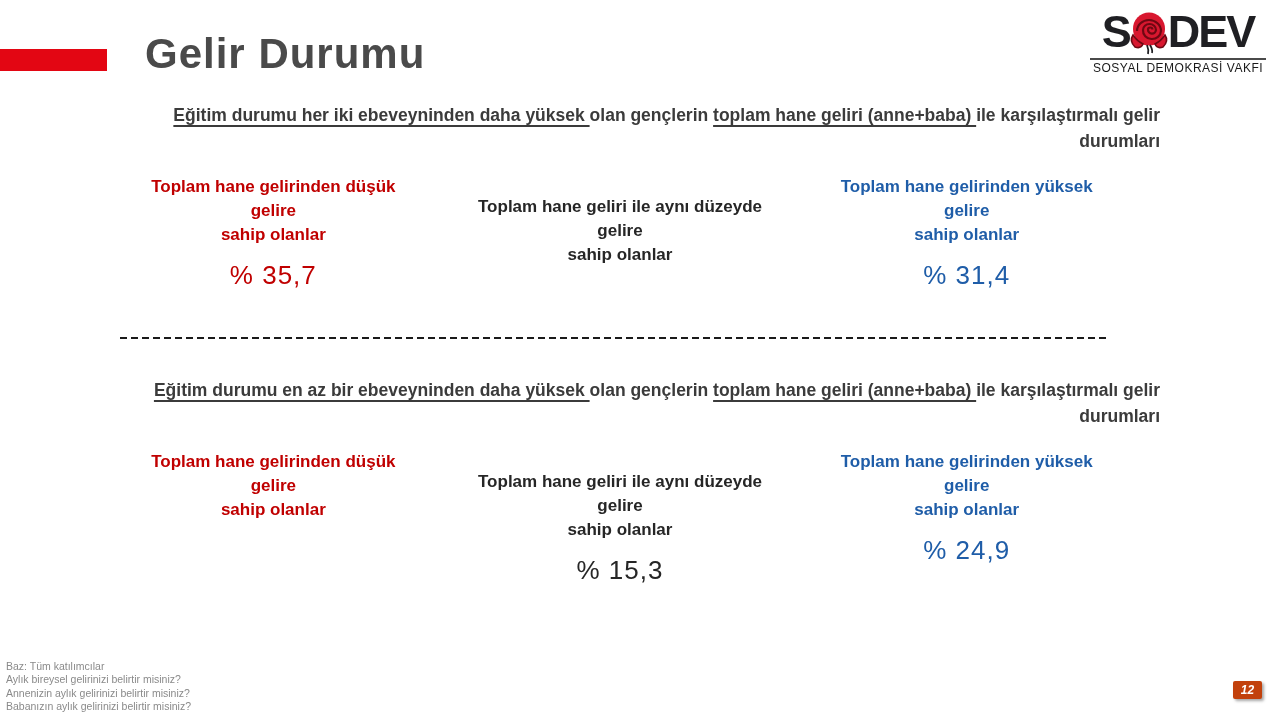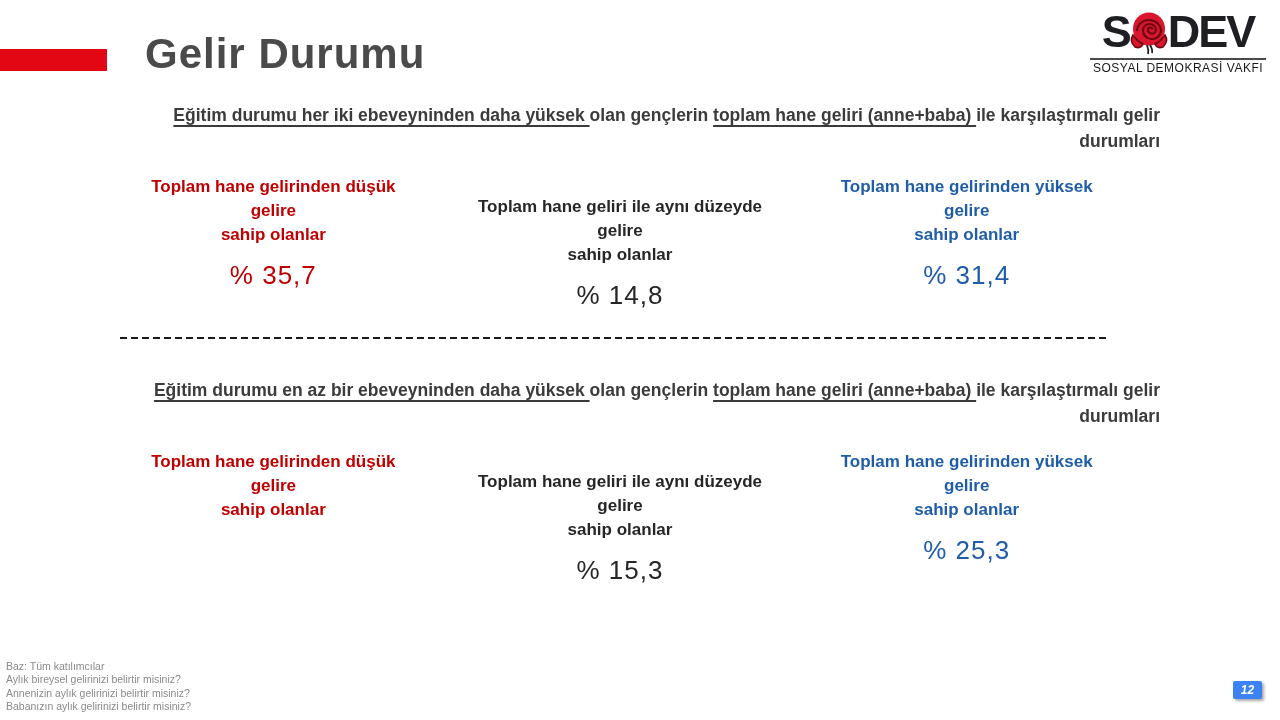--- a/index.html
+++ b/index.html
@@ -67,21 +67,21 @@
   }
   
   .footnotes {
     position: absolute; left: 6px; top: 660px;
     font-size: 10.5px; color: #8a8a8a; line-height: 1.28;
   }
   
   .page-badge {
     position: absolute; left: 1233px; top: 681px;
     width: 29px; height: 18px;
-    background: #3b82f6; border-radius: 2px;
+    background: #c2410c; border-radius: 2px;
     color: #ffffff; font-size: 12px; font-weight: 700; font-style: italic;
     display: flex; align-items: center; justify-content: center;
     box-shadow: 2px 2px 3px rgba(0,0,0,0.35);
   }
 </style>
 </head>
 <body>
 
 <div class="accent-bar"></div>
 <div class="page-title">Gelir Durumu</div>
@@ -115,21 +115,20 @@
         <div>sahip olanlar</div>
       </div>
       <div class="col-value">% 35,7</div>
     </div>
     <div class="column c-black">
       <div class="col-label">
         <div>Toplam hane geliri ile aynı düzeyde</div>
         <div>gelire</div>
         <div>sahip olanlar</div>
       </div>
-      <div class="col-value">% 14,8</div>
     </div>
     <div class="column c-blue">
       <div class="col-label">
         <div>Toplam hane gelirinden yüksek</div>
         <div>gelire</div>
         <div>sahip olanlar</div>
       </div>
       <div class="col-value">% 31,4</div>
     </div>
   </div>
@@ -157,21 +156,21 @@
         <div>sahip olanlar</div>
       </div>
       <div class="col-value">% 15,3</div>
     </div>
     <div class="column c-blue">
       <div class="col-label">
         <div>Toplam hane gelirinden yüksek</div>
         <div>gelire</div>
         <div>sahip olanlar</div>
       </div>
-      <div class="col-value">% 25,3</div>
+      <div class="col-value">% 24,9</div>
     </div>
   </div>
 </div>
 
 <div class="footnotes">
   <div>Baz: Tüm katılımcılar</div>
   <div>Aylık bireysel gelirinizi belirtir misiniz?</div>
   <div>Annenizin aylık gelirinizi belirtir misiniz?</div>
   <div>Babanızın aylık gelirinizi belirtir misiniz?</div>
 </div>

